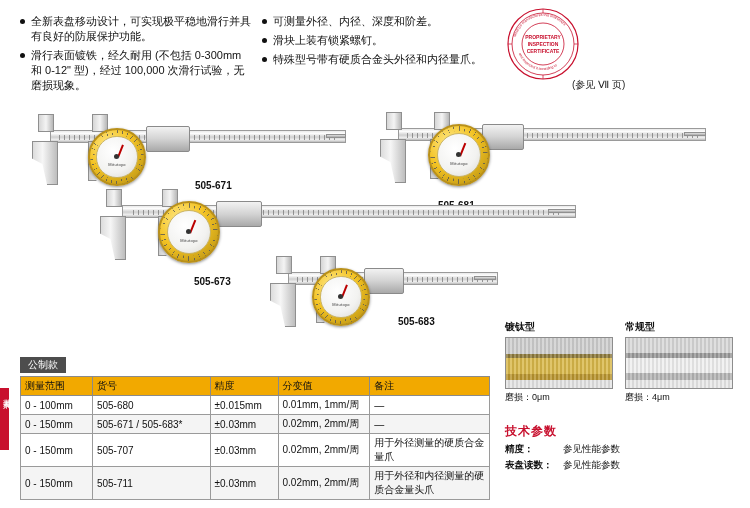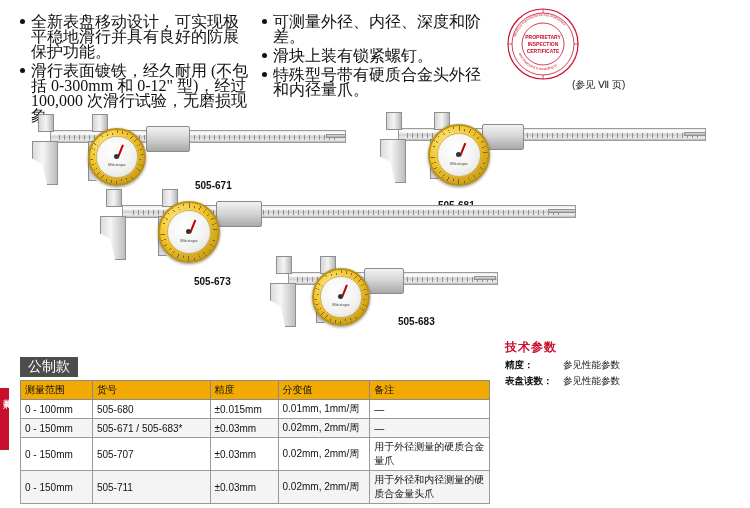--- a/index.html
+++ b/index.html
@@ -35,21 +35,21 @@
   .features { position:absolute; left:20px; top:8px; width:480px; }
   .sec-title {
     font-size:13px; font-weight:bold; color:#c8102e;
     letter-spacing:1px;
   }
   .feat-cols { display:flex; margin-top:6px; }
   .feat-col { width:242px; padding-right:8px; }
   .feat-col.second { width:230px; }
   .feat-item {
     position:relative; padding-left:11px; margin-bottom:4px;
-    font-size:16px; line-height:15px; color:#111;font-family:Liberation Serif, serif;
+    font-size:11px; line-height:15px; color:#111;
   }
   .feat-item:before {
     content:""; position:absolute; left:0; top:5px;
     width:5px; height:5px; border-radius:50%; background:#111;
   }
 
   
   .seal {
     position:absolute; left:505px; top:6px; width:76px; height:76px;
   }
@@ -135,21 +135,21 @@
   .dial .brand {
     position:absolute; left:0; right:0; top:64%;
     text-align:center; font-size:4px; color:#333; letter-spacing:.3px;
   }
 
   
   .spec { position:absolute; left:20px; top:352px; width:480px; }
   .spec-title { font-size:13px; font-weight:bold; color:#c8102e; letter-spacing:1px; }
   .metric-tag {
     display:inline-block; margin-top:5px; background:#4d4d4d; color:#fff;
-    font-size:14px; padding:1px 8px;
+    font-size:10px; padding:1px 8px;
   }
   table.specs {
     margin-top:3px; width:470px; border-collapse:collapse;
     font-size:10px;
   }
   table.specs th {
     background:#f2a900; border:1px solid #8a8a8a; font-weight:normal;
     padding:2px 4px; text-align:left; color:#111; font-size:10px;
   }
   table.specs td {
@@ -358,20 +358,32 @@
           <td>0.02mm, 2mm/周</td>
           <td>用于外径和内径测量的硬质合金量头爪</td>
         </tr>
 
       </tbody>
     </table>
     
   </div>
 
   <div class="rightcol">
+    <div class="mat-cols">
+      <div class="mat">
+        <div class="mat-h">镀钛型</div>
+        <div class="mat-img ti"></div>
+        <div class="mat-cap">磨损：0μm</div>
+      </div>
+      <div class="mat">
+        <div class="mat-h">常规型</div>
+        <div class="mat-img std"></div>
+        <div class="mat-cap">磨损：4μm</div>
+      </div>
+    </div>
 
     <div class="tech">
       <div class="tech-title">技术参数</div>
       <div class="tech-row">
         <span class="k">精度：</span><span>参见性能参数</span>
       </div>
       <div class="tech-row">
         <span class="k">表盘读数：</span><span>参见性能参数</span>
       </div>
     </div>

